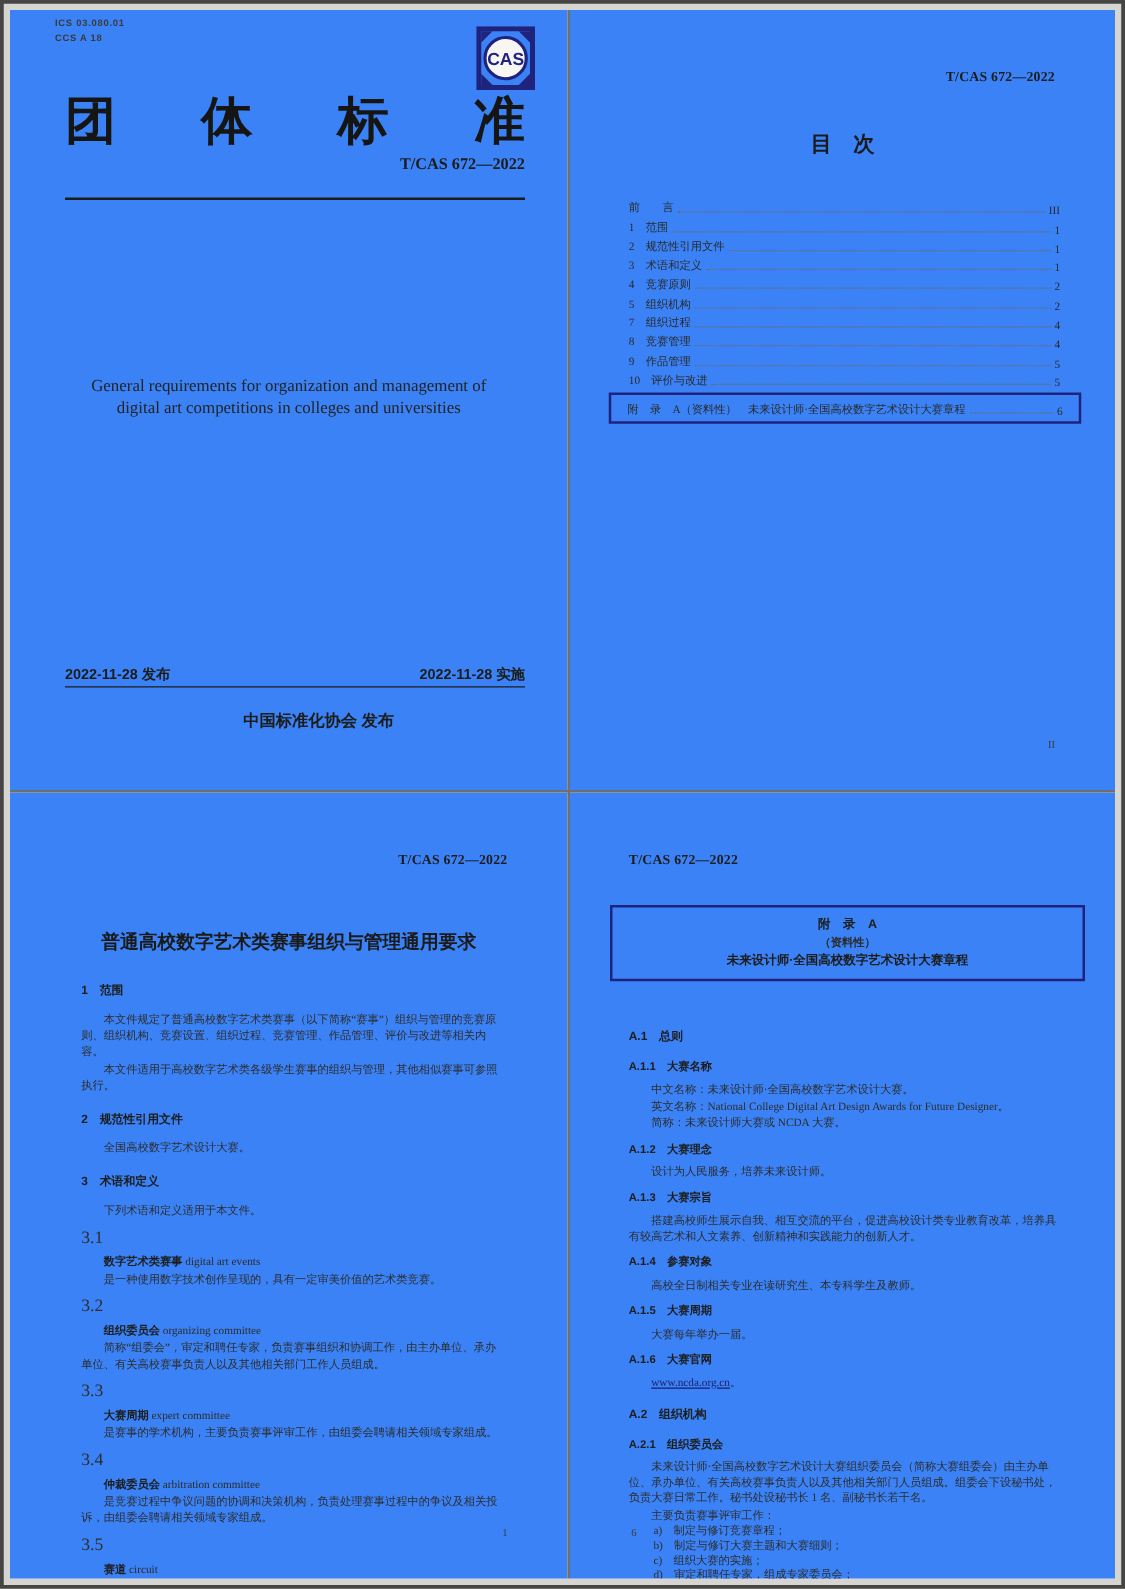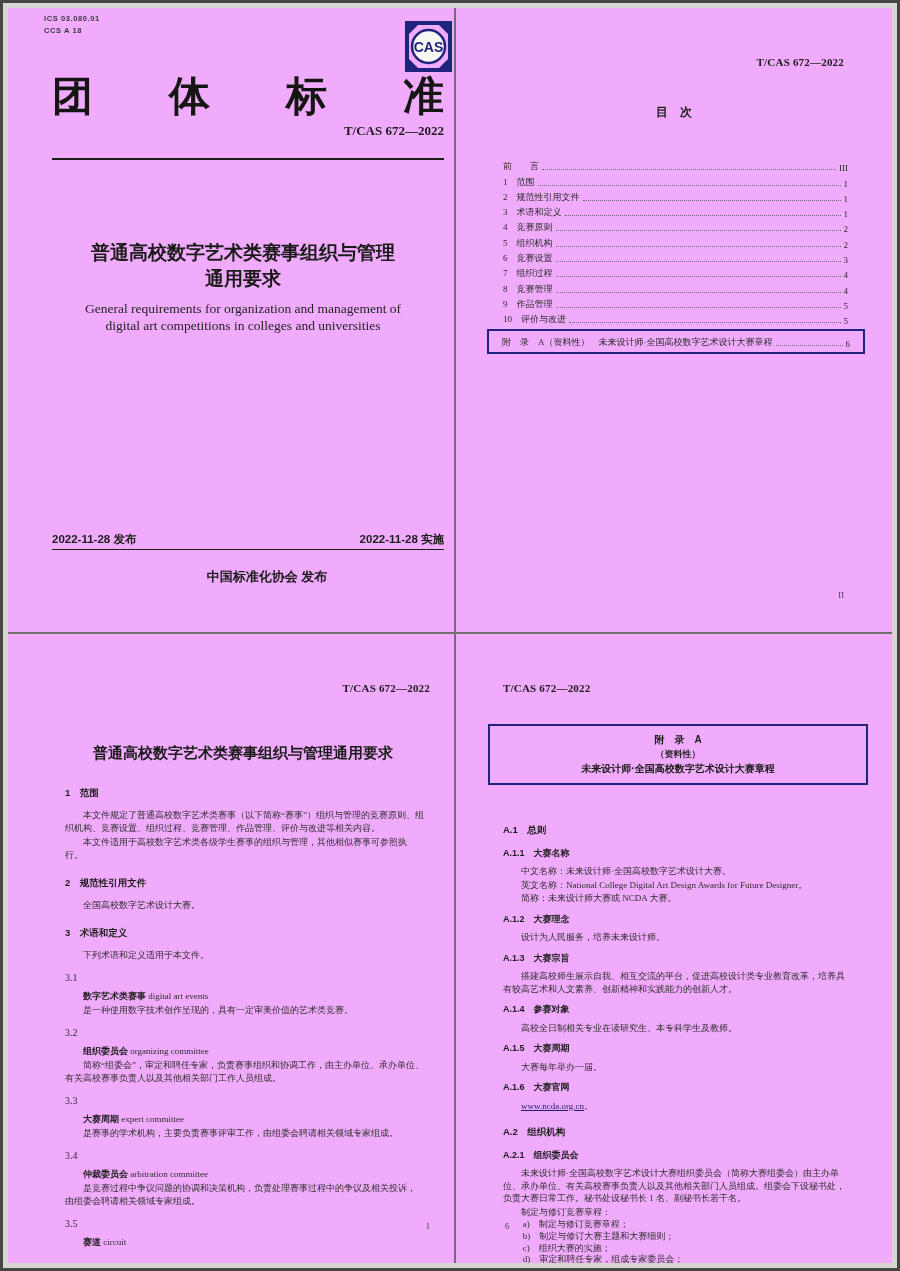--- a/index.html
+++ b/index.html
@@ -1,21 +1,21 @@
 <!DOCTYPE html>
 <html><head>
 <meta charset="utf-8">
 <style>
   html,body{margin:0;padding:0;background:#888;}
   #shot{position:relative;width:900px;height:1271px;background:#454543;font-family:"Liberation Serif","DejaVu Serif",serif;color:#2e2d2b;-webkit-font-smoothing:antialiased;}
   .frame{position:absolute;inset:0;border:3px solid #454543;background:#d6d5d1;padding:5px;box-sizing:border-box;}
   .sheet{position:relative;width:100%;height:100%;background:#f7f6f2;overflow:hidden;}
   .vdiv{position:absolute;left:446px;top:0;width:2px;height:100%;background:#6f6f6d;}
   .hdiv{position:absolute;top:624px;left:0;width:100%;height:2px;background:#6f6f6d;}
-  .page{position:absolute;overflow:hidden;background:#f0abfc;padding-left:24px;}
+  .page{position:absolute;overflow:hidden;background:#3b82f6;}
   .q1{left:0;top:0;width:446px;height:624px;}
   .q2{left:448px;top:0;right:0;height:624px;}
   .q3{left:0;top:626px;width:446px;bottom:0;}
   .q4{left:448px;top:626px;right:0;bottom:0;}
 
   
   .ics-wrap{position:absolute;top:5px;left:36px;font-family:"Liberation Sans","DejaVu Sans",sans-serif;font-size:7.5px;letter-spacing:.6px;color:#3a3a38;line-height:12px;font-weight:bold;}
   .cas-logo{position:absolute;top:13px;right:26px;width:47px;height:51px;}
   .banner{position:absolute;top:68px;left:44px;right:34px;display:flex;justify-content:space-between;font-size:41px;font-weight:bold;color:#151513;line-height:1;}
   .stdnum{position:absolute;top:115px;left:44px;right:34px;text-align:right;font-weight:bold;font-size:13px;color:#1c1c1a;font-family:"Liberation Serif",serif;}
@@ -26,21 +26,21 @@
   .dateline{position:absolute;top:541px;left:44px;right:34px;border-top:1.5px solid #1c1c1a;}
   .publisher{position:absolute;top:560px;left:0;right:0;text-align:center;font-family:"Liberation Sans","DejaVu Sans",sans-serif;font-weight:bold;font-size:13px;color:#1c1c1a;margin-left:48px;}
 
   
   .hdr{position:absolute;top:48px;font-weight:bold;font-size:11px;color:#1c1c1a;letter-spacing:.2px;}
   .hdr.r{right:48px;} .hdr.l{left:47px;}
   .pgnum{position:absolute;bottom:32px;font-size:8.5px;color:#3c3c3a;}
   .pgnum.r{right:48px;} .pgnum.l{left:49px;}
 
   
-  .toc-title{position:absolute;top:96px;left:0;right:0;text-align:center;font-family:"Liberation Sans","DejaVu Sans",sans-serif;font-weight:bold;font-size:12px;color:#1a1a18;}
+  .toc-title{position:absolute;top:96px;left:0;right:0;text-align:center;font-family:"Liberation Sans","DejaVu Sans",sans-serif;font-weight:bold;font-size:17px;color:#1a1a18;}
   .toc-list{position:absolute;top:150px;left:47px;right:44px;}
   .toc-row{display:flex;align-items:flex-end;height:15.3px;font-size:9px;color:#2a2a28;}
   .toc-label{white-space:nowrap;}
   .toc-dots{flex:1;border-bottom:1.5px dotted #6a6a68;margin:0 3px 3px 3px;min-width:8px;}
   .toc-page{white-space:nowrap;}
   .toc-row.boxed{border:2.5px solid #20237d;margin:3px -17px 0 -16px;padding:2px 13px 3px 13px;height:16px;background:rgba(255,255,255,.0);}
 
   
   .p1-title{position:absolute;top:110px;left:0;right:0;text-align:center;font-family:"Liberation Sans","DejaVu Sans",sans-serif;font-weight:bold;font-size:15px;color:#1a1a18;}
   .content{position:absolute;left:57px;right:54px;font-size:9px;line-height:13px;color:#2e2d2b;}
@@ -48,21 +48,21 @@
   .q4 .content{left:47px;right:44px;top:158px;line-height:12.5px;margin-top:32px;}
   .annex-box{position:absolute;top:90px;left:32px;right:24px;border:2.5px solid #20237d;text-align:center;padding:6px 0 7px 0;}
   .annex-box .abx1{font-family:"Liberation Sans",sans-serif;font-weight:bold;font-size:10px;line-height:15px;color:#1c1c1a;}
   .annex-box .abx2{font-size:9px;line-height:14px;color:#2a2a28;font-weight:bold;}
   .annex-box .abx3{font-family:"Liberation Sans",sans-serif;font-weight:bold;font-size:10px;line-height:15px;color:#1c1c1a;}
 
   .blk-h{font-family:"Liberation Sans","DejaVu Sans",sans-serif;font-weight:bold;font-size:9.5px;color:#1d1d1b;margin:14px 0 10px 0;}
   .blk-h:first-child{margin-top:0;}
   .blk-h3{font-family:"Liberation Sans","DejaVu Sans",sans-serif;font-weight:bold;font-size:9px;color:#1d1d1b;margin:8px 0 6px 0;}
   .blk-p{text-indent:2em;margin:0 0 1px 0;}
-  .blk-num{margin:9px 0 6px 0;font-size:10px;}
+  .blk-num{margin:9px 0 6px 0;font-size:14px;}
   .blk-term{padding-left:2em;margin:0 0 1px 0;}
   .term-zh{font-family:"Liberation Sans","DejaVu Sans",sans-serif;font-weight:bold;color:#1d1d1b;}
   .term-en{color:#2e2d2b;}
   .blk-li{padding-left:2.2em;margin:0;line-height:11.8px;}
   .blk-link{padding-left:2em;margin:2px 0 1px 0;}
   .lnk{color:#1e1e6a;text-decoration:underline;cursor:pointer;}
 </style>
 </head>
 <body>
 
@@ -87,24 +87,20 @@
           </svg>
         </div>
         <div class="banner">
           <span>团</span>
           <span>体</span>
           <span>标</span>
           <span>准</span>
         </div>
         <div class="stdnum">T/CAS 672—2022</div>
         <div class="coverline"></div>
-        <div class="ctitle">
-          <div>普通高校数字艺术类赛事组织与管理</div>
-          <div>通用要求</div>
-        </div>
         <div class="etitle">
           <div>General requirements for organization and management of</div>
           <div>digital art competitions in colleges and universities</div>
         </div>
         <div class="dates">
           <span>2022-11-28 发布</span>
           <span>2022-11-28 实施</span>
         </div>
         <div class="dateline"></div>
         <div class="publisher">中国标准化协会  发布</div>
@@ -136,25 +132,20 @@
             </div>
             <div class="toc-row">
               <span class="toc-label">4　竞赛原则</span>
               <span class="toc-dots"></span>
               <span class="toc-page">2</span>
             </div>
             <div class="toc-row">
               <span class="toc-label">5　组织机构</span>
               <span class="toc-dots"></span>
               <span class="toc-page">2</span>
-            </div>
-            <div class="toc-row">
-              <span class="toc-label">6　竞赛设置</span>
-              <span class="toc-dots"></span>
-              <span class="toc-page">3</span>
             </div>
             <div class="toc-row">
               <span class="toc-label">7　组织过程</span>
               <span class="toc-dots"></span>
               <span class="toc-page">4</span>
             </div>
             <div class="toc-row">
               <span class="toc-label">8　竞赛管理</span>
               <span class="toc-dots"></span>
               <span class="toc-page">4</span>
@@ -226,21 +217,21 @@
             <div class="blk-p">搭建高校师生展示自我、相互交流的平台，促进高校设计类专业教育改革，培养具有较高艺术和人文素养、创新精神和实践能力的创新人才。</div>
             <div class="blk-h3">A.1.4　参赛对象</div>
             <div class="blk-p">高校全日制相关专业在读研究生、本专科学生及教师。</div>
             <div class="blk-h3">A.1.5　大赛周期</div>
             <div class="blk-p">大赛每年举办一届。</div>
             <div class="blk-h3">A.1.6　大赛官网</div>
             <div class="blk-link"><span class="lnk">www.ncda.org.cn</span><span>。</span></div>
             <div class="blk-h">A.2　组织机构</div>
             <div class="blk-h3">A.2.1　组织委员会</div>
             <div class="blk-p">未来设计师·全国高校数字艺术设计大赛组织委员会（简称大赛组委会）由主办单位、承办单位、有关高校赛事负责人以及其他相关部门人员组成。组委会下设秘书处，负责大赛日常工作。秘书处设秘书长 1 名、副秘书长若干名。</div>
-            <div class="blk-p">制定与修订竞赛章程：</div>
+            <div class="blk-p">主要负责赛事评审工作：</div>
             <div class="blk-li">a)　制定与修订竞赛章程；</div>
             <div class="blk-li">b)　制定与修订大赛主题和大赛细则；</div>
             <div class="blk-li">c)　组织大赛的实施；</div>
             <div class="blk-li">d)　审定和聘任专家，组成专家委员会；</div>
             <div class="blk-li">e)　商讨决定大赛重大事项；</div>
           </div>
         <div class="pgnum l">6</div>
       </div>
 
       <div class="vdiv"></div>

